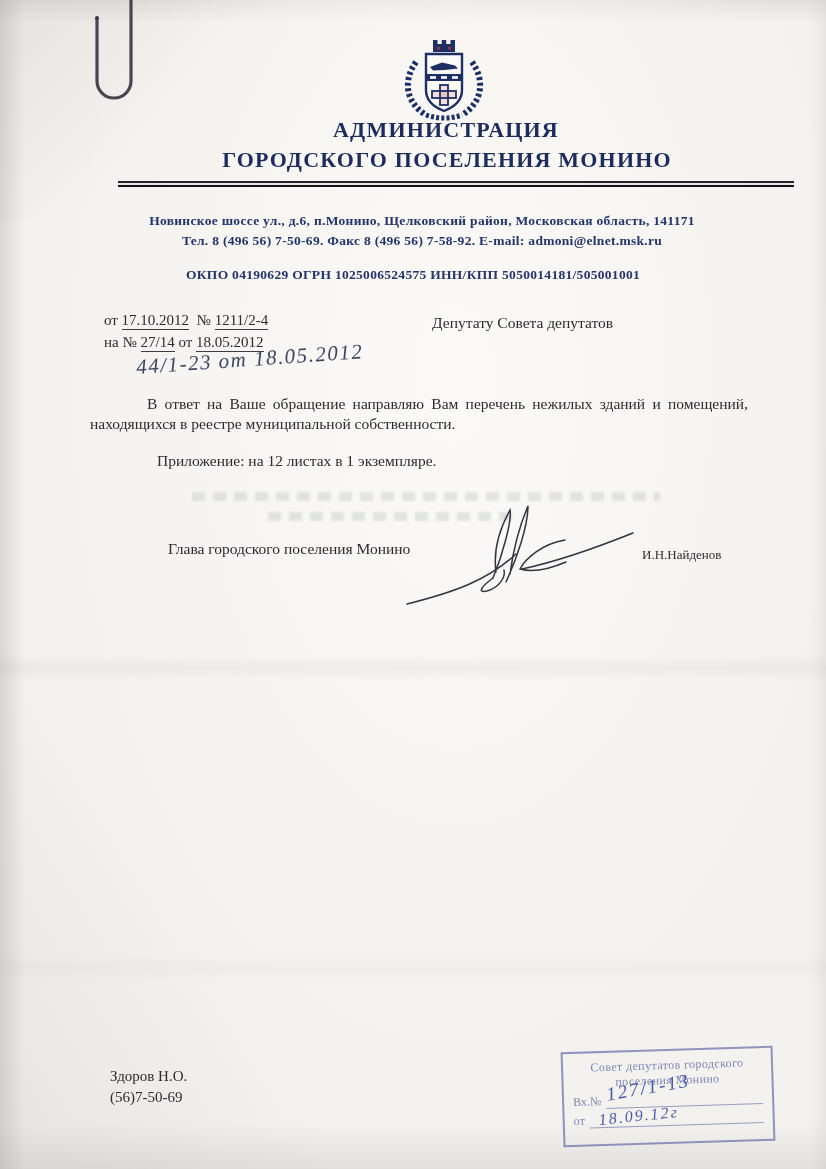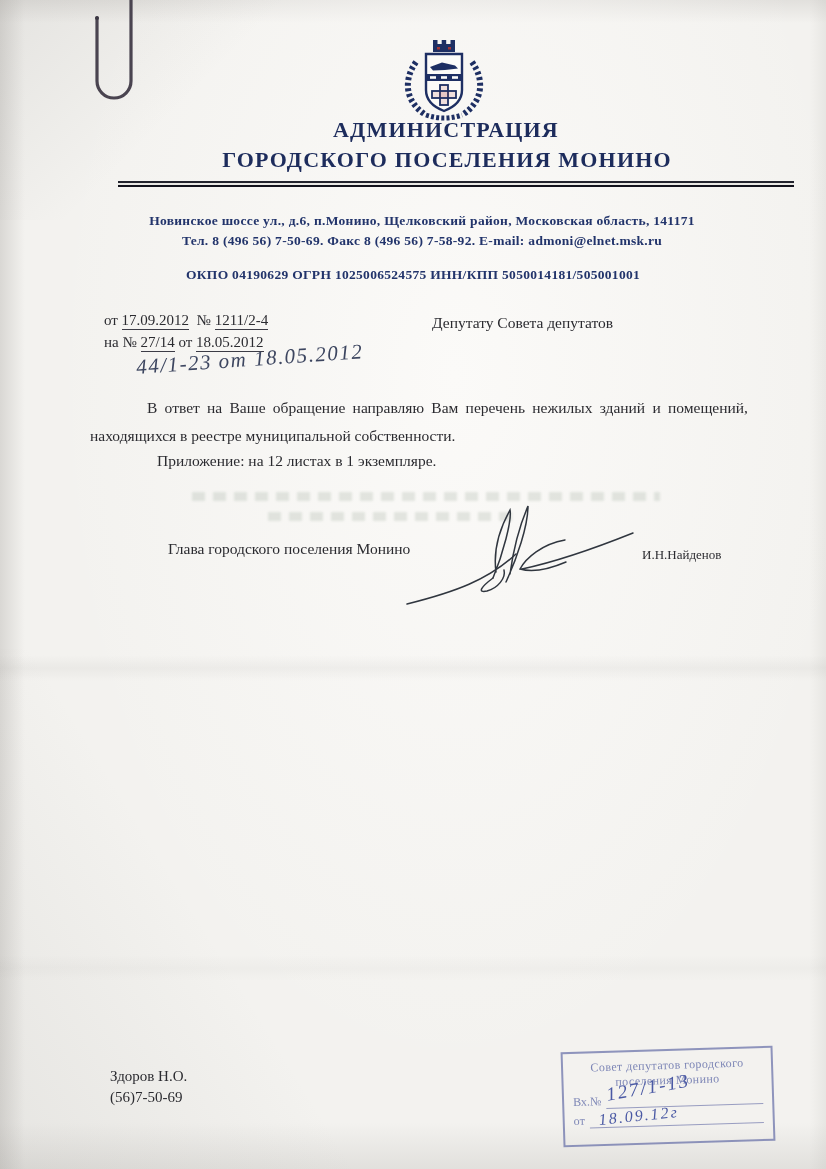--- a/index.html
+++ b/index.html
@@ -30,21 +30,21 @@
   .rule{position:absolute;top:181px;left:118px;width:676px;height:6px;
     background:linear-gradient(180deg,#23242e 0 2px,#e9e8e4 2px 3.5px,#12121c 3.5px 6px);}
 
   .ref-block{position:absolute;left:104px;top:309px;font-size:15px;line-height:22px;white-space:nowrap;}
   .u{border-bottom:1.5px solid #3c3c46;padding-bottom:1px;}
   .recipient{position:absolute;left:432px;top:311px;font-size:15.5px;line-height:23px;}
   .handnote{position:absolute;left:136px;top:347px;font-size:21px;font-style:italic;
     color:#3d4660;letter-spacing:1.5px;transform:rotate(-4deg);white-space:nowrap;}
 
   .body-par{position:absolute;left:90px;top:394px;width:658px;font-size:15.5px;
-    line-height:28px;text-align:justify;text-indent:57px;}
+    line-height:20px;text-align:justify;text-indent:57px;}
   .attach{position:absolute;left:157px;top:452px;font-size:15.5px;}
 
   .ghost{position:absolute;height:9px;filter:blur(1.1px);opacity:.8;pointer-events:none;
     background:repeating-linear-gradient(90deg, rgba(118,140,118,.22) 0 13px, rgba(118,140,118,0) 13px 21px);}
 
   .signer-title{position:absolute;left:120px;top:540px;font-size:15.5px;margin-left:48px;}
   .signer-name{position:absolute;left:642px;top:547px;font-size:13px;}
 
   .footer{position:absolute;left:110px;top:1066px;font-size:15px;line-height:21px;}
 
@@ -100,21 +100,21 @@
   <div class="hdr-title" style="top:147px;transform:translateX(34px);">ГОРОДСКОГО ПОСЕЛЕНИЯ МОНИНО</div>
   <div class="rule"></div>
 
   <div class="hdr-sub" style="top:213px;">Новинское шоссе ул., д.6, п.Монино, Щелковский район, Московская область, 141171</div>
   <div class="hdr-sub" style="top:233px;">Тел. 8 (496 56) 7-50-69. Факс 8 (496 56) 7-58-92. E-mail: admoni@elnet.msk.ru</div>
   <div class="hdr-sub" style="top:267px;transform:none;">ОКПО 04190629 ОГРН 1025006524575 ИНН/КПП 5050014181/505001001</div>
 
   <div class="ref-block">
     <div>
       <span>от</span>
-      <span class="u">17.09.2012</span>&nbsp;
+      <span class="u">17.10.2012</span>&nbsp;
       <span>№</span>
       <span class="u">1211/2-4</span>
     </div>
     <div>
       <span>на №</span>
       <span class="u">27/14</span>
       <span>от</span>
       <span class="u">18.05.2012</span>
     </div>
   </div>

